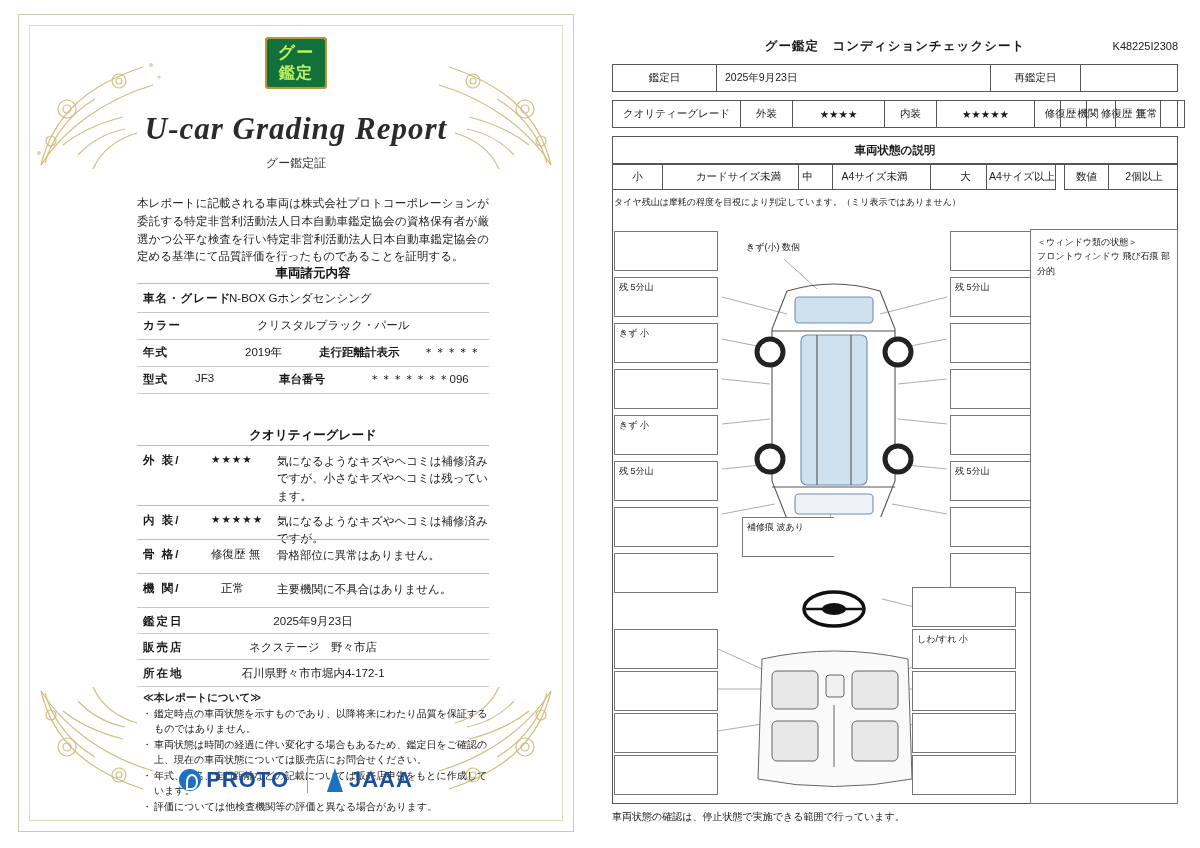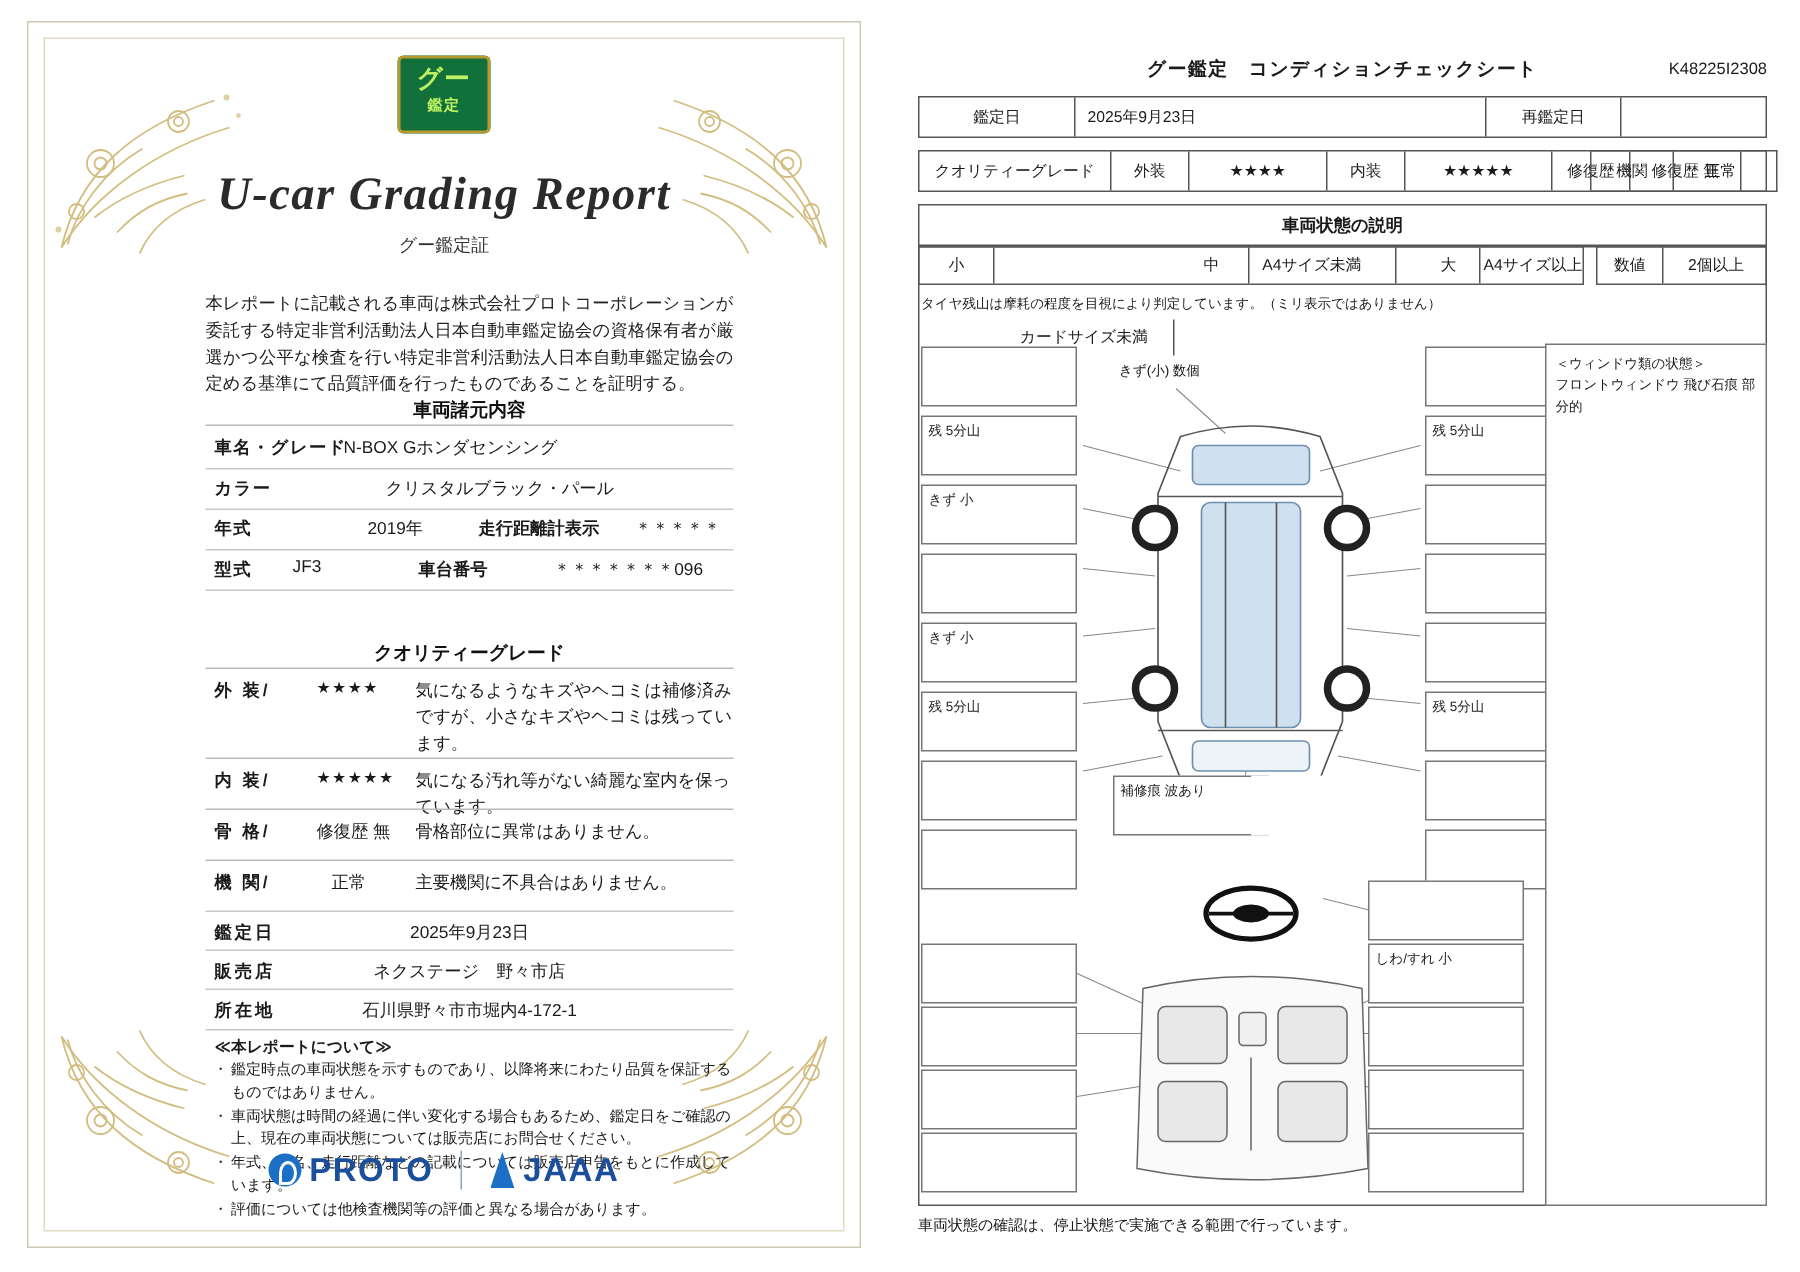--- a/index.html
+++ b/index.html
@@ -35,21 +35,21 @@
   }
   .goo-logo .badge{
     width:62px;height:52px;background:#12703a;border-radius:4px;
     position:relative;box-shadow:0 0 0 2px #b99a2e inset;
   }
   .goo-logo .badge span{
     position:absolute;left:0;right:0;color:#bef264;text-align:center;
     font-weight:bold;
   }
   .goo-logo .g1{top:4px;font-size:17px;letter-spacing:1px;}
-  .goo-logo .g2{top:26px;font-size:10px;letter-spacing:1px;}
+  .goo-logo .g2{top:26px;font-size:16px;letter-spacing:1px;}
 
   .report-title{
     position:absolute;left:0;right:0;top:96px;text-align:center;
     font-family:"Liberation Serif","DejaVu Serif",serif;
     font-style:italic;font-weight:bold;font-size:31px;color:#2b2b2b;
     letter-spacing:1px;
   }
   .report-sub{
     position:absolute;left:0;right:0;top:140px;text-align:center;
     font-size:12px;color:#333;
@@ -252,21 +252,21 @@
       <span class="glab">外 装/</span>
       <span class="stars">★★★★</span>
       <span class="gtext">気になるようなキズやヘコミは補修済みですが、小さなキズやヘコミは残っています。</span>
     </div>
     <div class="rule" style="top:490px;"></div>
 
     <div class="grow" style="top:476px;"></div>
     <div class="grow" style="top:498px;height:26px;">
       <span class="glab">内 装/</span>
       <span class="stars">★★★★★</span>
-      <span class="gtext">気になる汚れ等がない綺麗な室内を保っています。</span>
+      <span class="gtext">気になるようなキズやヘコミは補修済みですが。</span>
     </div>
     <div class="rule" style="top:524px;"></div>
 
     <div class="grow" style="top:532px;height:26px;">
       <span class="glab">骨 格/</span>
       <span class="gmid">修復歴 無</span>
       <span class="gtext2">骨格部位に異常はありません。</span>
     </div>
     <div class="rule" style="top:558px;"></div>
 
@@ -333,21 +333,21 @@
     </div>
 
     <div class="tbl" id="t3">
       <div class="cell hd nb" style="left:0;">車両状態の説明</div>
     </div>
 
     <div class="bigbox"></div>
 
     <div class="tbl" id="t4">
       <div class="cell" style="left:0;width:50px;">小</div>
-      <div class="cell" style="left:50px;width:120px;margin-top:48px;">カードサイズ未満</div>
+      <div class="cell" style="left:66px;width:120px;">カードサイズ未満</div>
       <div class="cell" style="left:170px;width:50px;">中</div>
       <div class="cell" style="left:206px;width:112px;">A4サイズ未満</div>
       <div class="cell" style="left:332px;width:42px;">大</div>
       <div class="cell nb" style="left:374px;width:70px;">A4サイズ以上</div>
     </div>
     <div class="tbl" id="t5">
       <div class="cell" style="left:0;width:44px;">数値</div>
       <div class="cell nb" style="left:44px;width:70px;">2個以上</div>
     </div>
 

